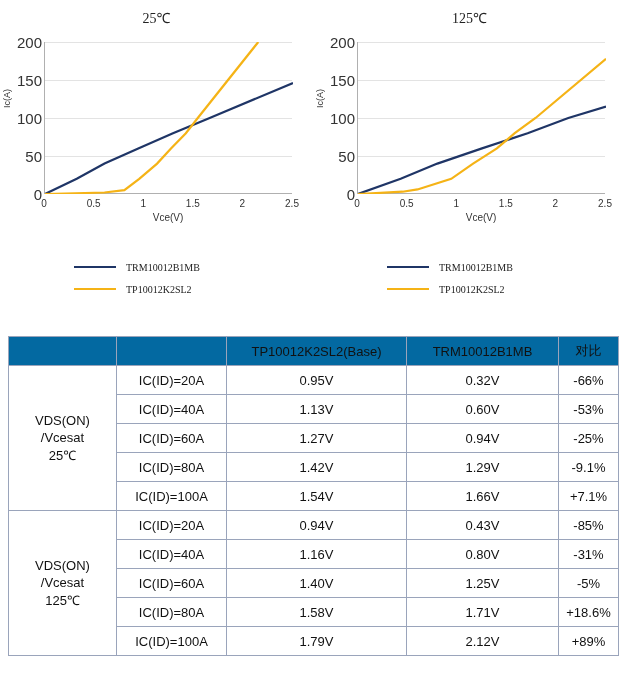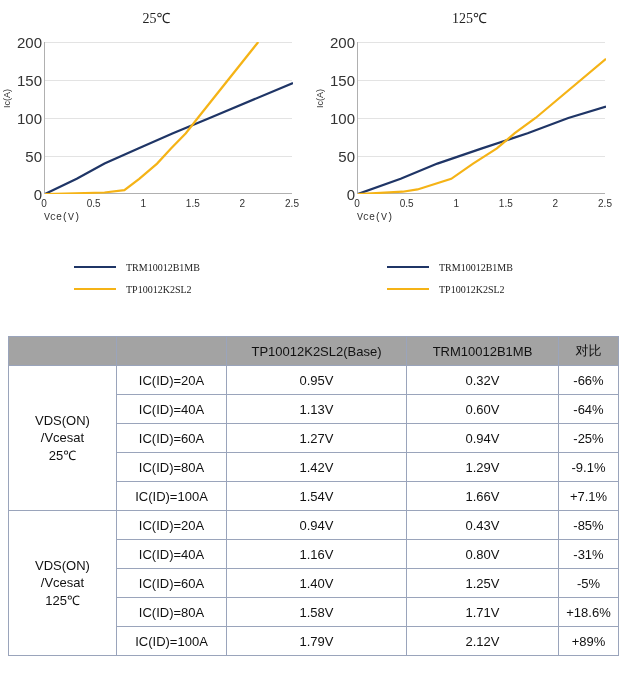--- a/index.html
+++ b/index.html
@@ -94,23 +94,23 @@
     left: 44px;
     top: 170px;
     width: 248px;
     height: 14px;
   }
   .xlabel-text {
     position: absolute;
     left: 44px;
     top: 184px;
     width: 248px;
+    text-align: center;
     font-size: 10px;
     color: #333;
-    font-family: Liberation Mono, monospace;
   }
   .legend {
     margin-top: 28px;
     padding-left: 74px;
   }
   .legend-item {
     display: flex;
     align-items: center;
     height: 22px;
   }
@@ -141,21 +141,21 @@
   table.data-table td, table.data-table th {
     border: 1px solid #9aa4bb;
     font-size: 13px;
     text-align: center;
     height: 28px;
     padding: 0 2px;
     font-weight: normal;
     color: #111;
   }
   .hdr-row td {
-    background: #a3a3a3;
+    background: #0369a1;
     font-size: 13px;
     height: 30px;
   }
   .col-a { width: 108px; }
   .col-b { width: 110px; }
   .col-c { width: 180px; }
   .col-d { width: 152px; }
   .col-e { width: 60px; }
   .rowlabel {
     font-size: 14px;
@@ -280,21 +280,21 @@
         </td>
         <td>IC(ID)=20A</td>
         <td>0.95V</td>
         <td>0.32V</td>
         <td>-66%</td>
       </tr>
       <tr>
         <td>IC(ID)=40A</td>
         <td>1.13V</td>
         <td>0.60V</td>
-        <td>-64%</td>
+        <td>-53%</td>
       </tr>
       <tr>
         <td>IC(ID)=60A</td>
         <td>1.27V</td>
         <td>0.94V</td>
         <td>-25%</td>
       </tr>
       <tr>
         <td>IC(ID)=80A</td>
         <td>1.42V</td>

